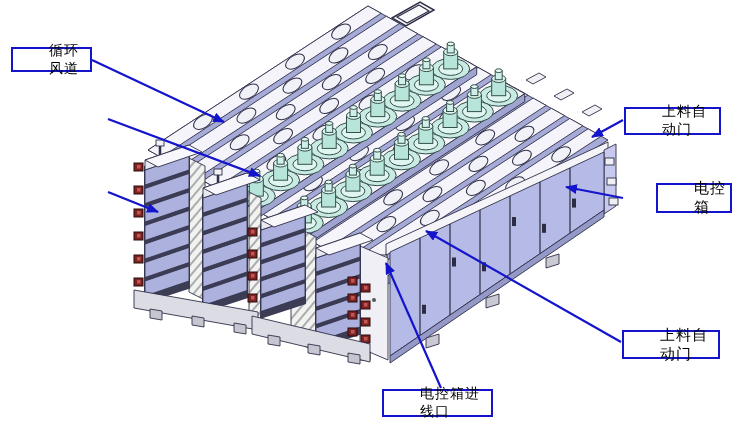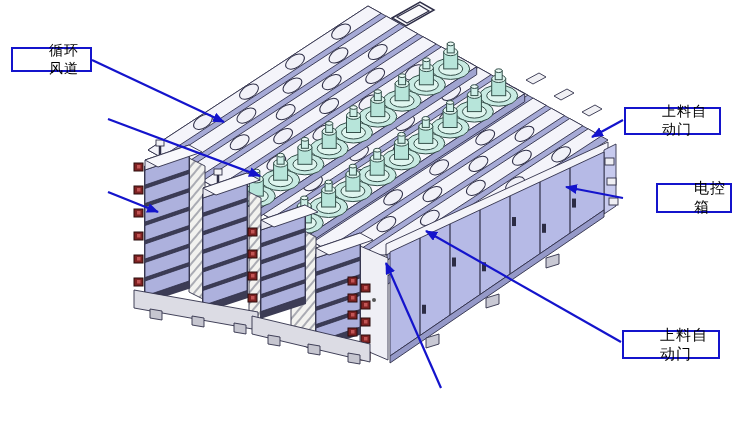--- a/index.html
+++ b/index.html
@@ -355,13 +355,16 @@
   </div>
   <div class="lbl" style="left:624px;top:107px;width:97px;height:28px;font-size:14px">
     <span>上料自动门</span>
   </div>
   <div class="lbl" style="left:656px;top:183px;width:76px;height:30px">
     <span>电控箱</span>
   </div>
   <div class="lbl" style="left:622px;top:330px;width:98px;height:29px">
     <span>上料自动门</span>
   </div>
+  <div class="lbl" style="left:382px;top:389px;width:111px;height:28px;font-size:14px">
+    <span>电控箱进线口</span>
+  </div>
 </div>
 
 </body></html>

